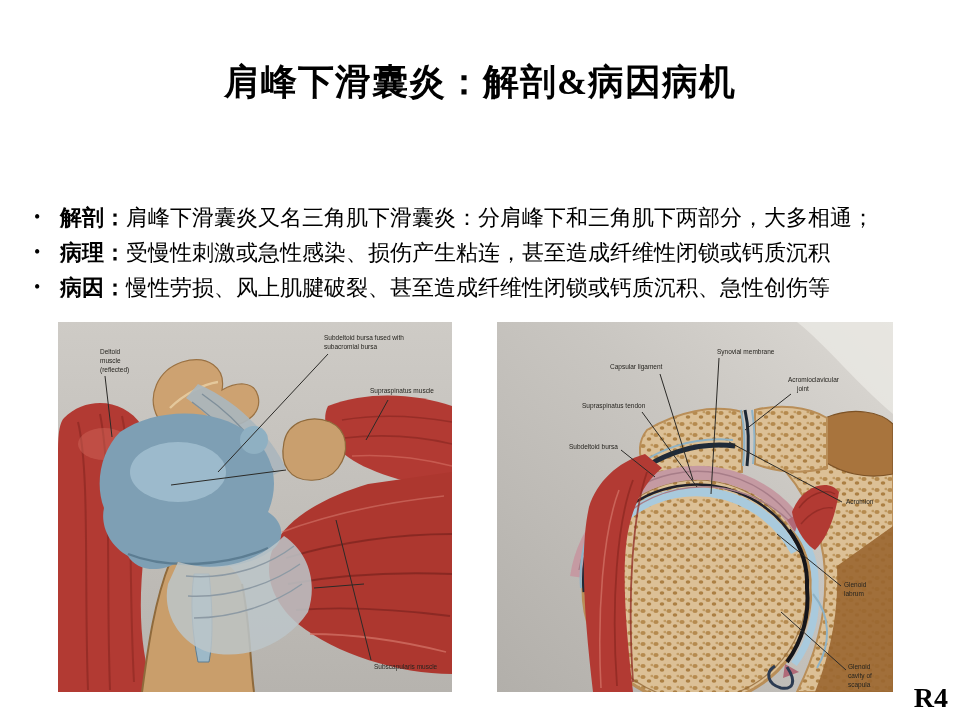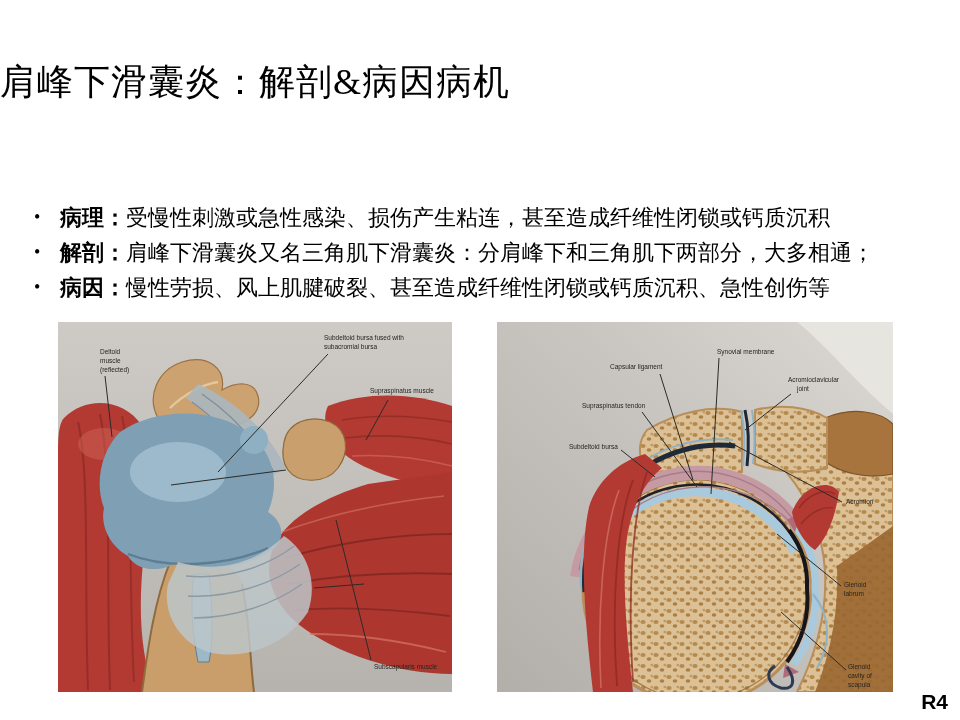--- a/index.html
+++ b/index.html
@@ -6,49 +6,49 @@
     --background-gray:#c3c0bb;
     --muscle-red:#b23a33;
     --bone-tan:#cda271;
     --bursa-blue:#7e9fb4;
     --text-black:#000000;
   }
   html,body{margin:0;padding:0;}
   body{width:960px;height:720px;background:#ffffff;overflow:hidden;position:relative;
        font-family:"Liberation Serif","DejaVu Serif",serif;color:var(--text-black);}
   .slide{position:absolute;inset:0;}
-  .title{position:absolute;top:58px;left:0;right:0;margin:0;
-         font-size:36px;font-weight:normal;letter-spacing:1px;}
+  .title{position:absolute;top:58px;left:0;right:0;margin:0;text-align:center;
+         font-size:36px;font-weight:bold;letter-spacing:1px;}
   .bullets{position:absolute;top:200px;left:30px;right:14px;margin:0;padding:0;
            list-style:none;font-size:22px;line-height:35px;}
   .bullets li{position:relative;padding-left:30px;white-space:nowrap;}
   .bullets li::before{content:"•";position:absolute;left:4px;top:0;font-size:18px;}
   .b-label{font-weight:bold;}
   .figure{position:absolute;top:322px;height:370px;box-shadow:inset 0 0 14px rgba(0,0,0,.08);}
   .figure.left{left:58px;width:394px;}
   .figure.right{left:497px;width:396px;}
   .figure svg{display:block;width:100%;height:100%;}
   .fig-label{font-family:"Liberation Sans","DejaVu Sans",sans-serif;font-size:6.5px;fill:#26241f;}
   .leader{stroke:#2b2a27;stroke-width:1;fill:none;}
-  .page-marker{position:absolute;right:12px;bottom:6px;font-family:Liberation Sans, sans-serif;
-               font-size:21px;font-weight:bold;}
+  .page-marker{position:absolute;right:12px;bottom:6px;font-family:Liberation Serif, serif;
+               font-size:28px;font-weight:bold;}
 </style>
 </head>
 <body>
 
 <div class="slide">
 
   <h1 class="title">肩峰下滑囊炎：解剖&amp;病因病机</h1>
 
   <ul class="bullets">
     <li>
-      <span class="b-label">病理：</span><span>受慢性刺激或急性感染、损伤产生粘连，甚至造成纤维性闭锁或钙质沉积</span>
+      <span class="b-label">解剖：</span><span>肩峰下滑囊炎又名三角肌下滑囊炎：分肩峰下和三角肌下两部分，大多相通；</span>
     </li>
     <li>
-      <span class="b-label">解剖：</span><span>肩峰下滑囊炎又名三角肌下滑囊炎：分肩峰下和三角肌下两部分，大多相通；</span>
+      <span class="b-label">病理：</span><span>受慢性刺激或急性感染、损伤产生粘连，甚至造成纤维性闭锁或钙质沉积</span>
     </li>
     <li>
       <span class="b-label">病因：</span><span>慢性劳损、风上肌腱破裂、甚至造成纤维性闭锁或钙质沉积、急性创伤等</span>
     </li>
   </ul>
 
   <div class="figure left">
     <svg viewBox="0 0 394 370">
       <defs>
         <linearGradient id="bgL" x1="0" y1="0" x2="0" y2="1">

